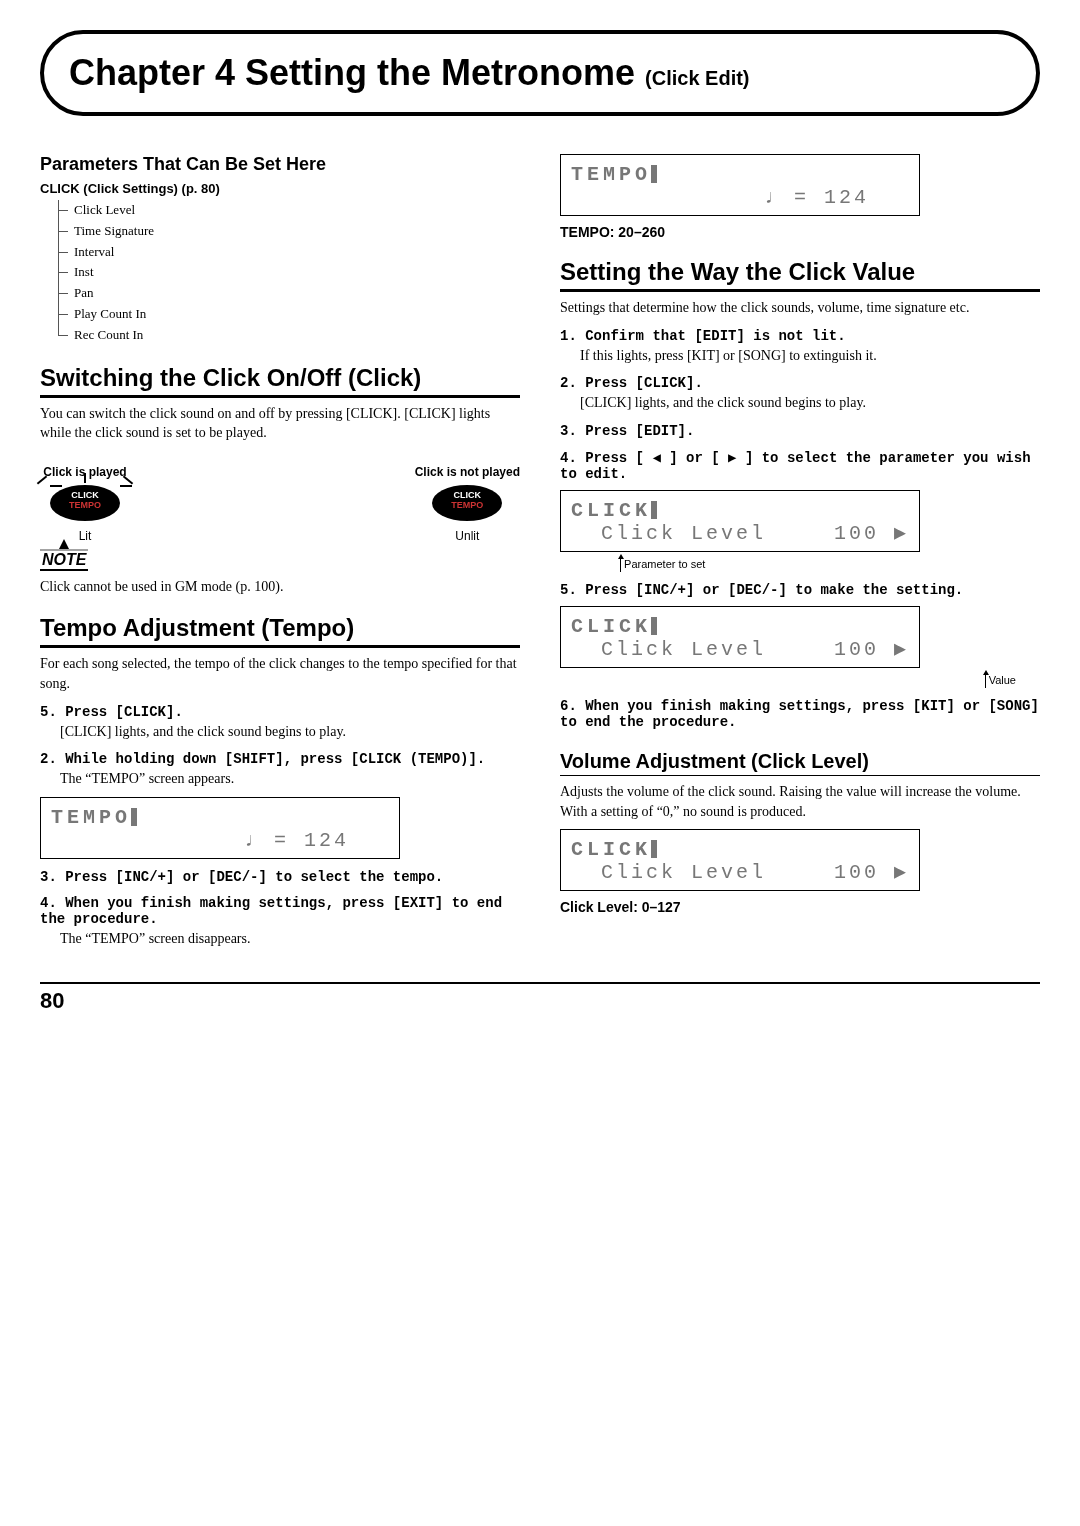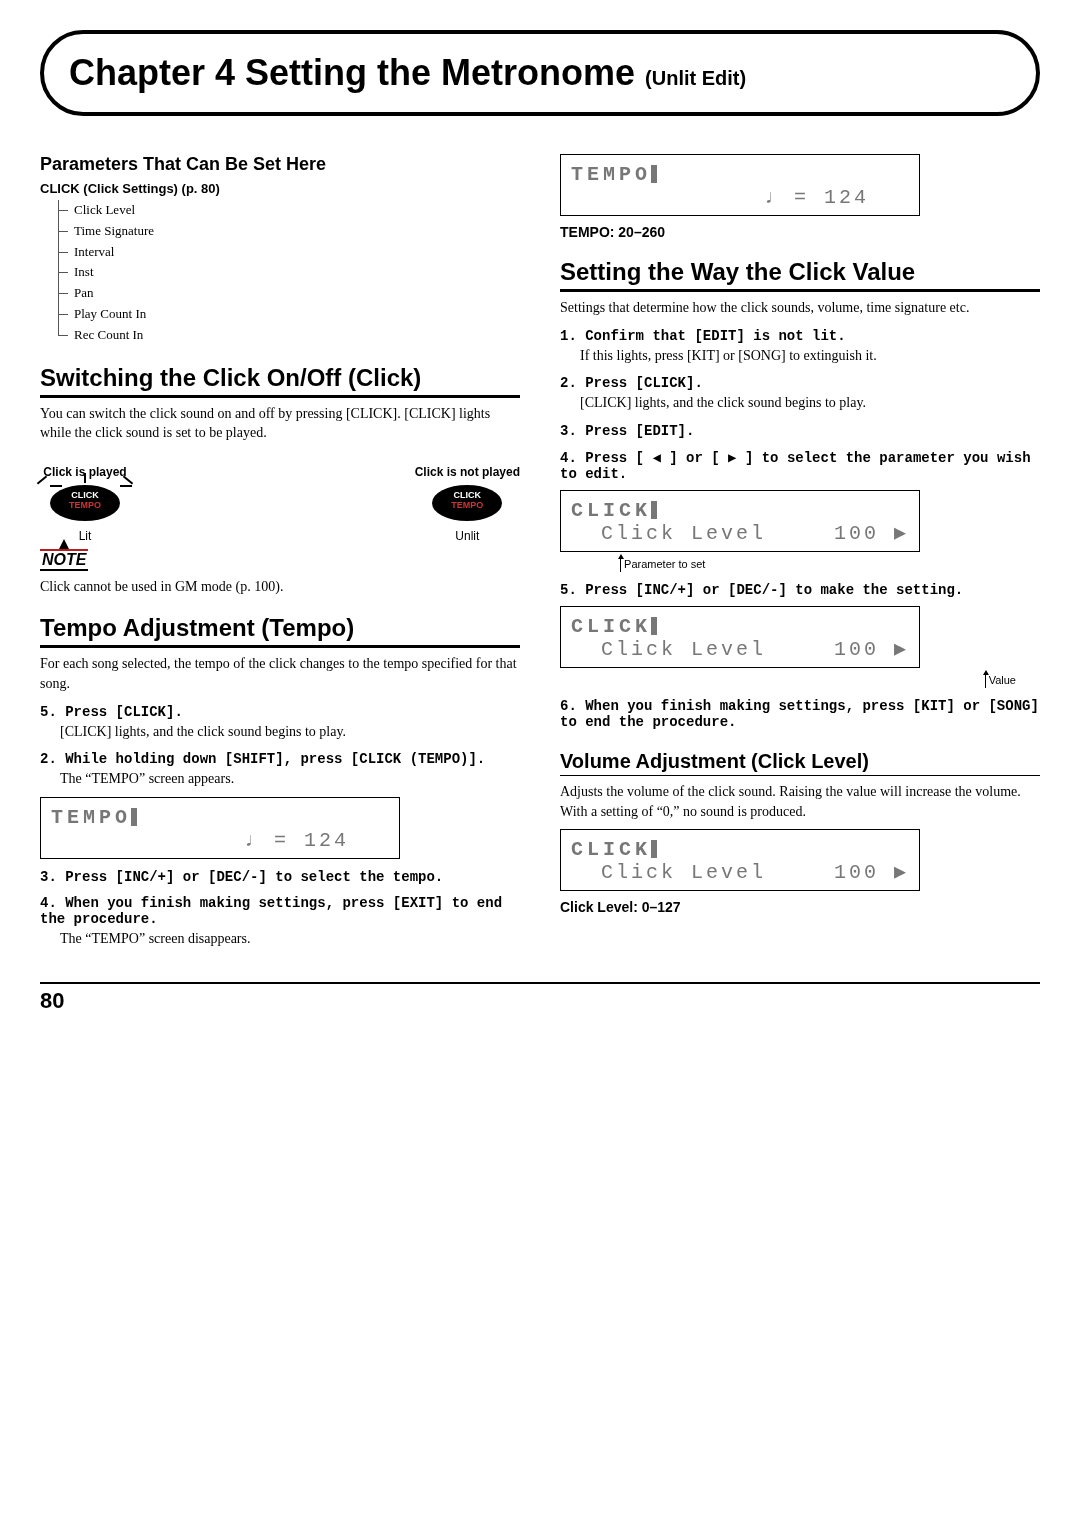--- a/index.html
+++ b/index.html
@@ -166,21 +166,21 @@
   }
   .shine .l1 { position: absolute; left: -4px; top: 0; width: 12px; height: 2px; background:#000; transform: rotate(-40deg);}
   .shine .l2 { position: absolute; right: -4px; top: 0; width: 12px; height: 2px; background:#000; transform: rotate(40deg);}
   .shine .l3 { position: absolute; left: 50%; top: -6px; width: 2px; height: 10px; background:#000; margin-left:-1px;}
   .caption { font-size: 12px; font-family: Arial, sans-serif; margin-top: 2px; }
   .note-icon {
     font-family: Arial, sans-serif;
     font-weight: 900;
     font-style: italic;
     font-size: 16px;
-    border-top: 2px solid #b91c1c;
+    border-top: 2px solid #a3a3a3;
     border-bottom: 2px solid #000;
     display: inline-block;
     padding: 0 2px;
     margin-top: 6px;
     position: relative;
   }
   .note-icon::before {
     content: "";
     position: absolute;
     left: 50%;
@@ -214,21 +214,21 @@
   .annot-block-right { text-align: right; margin-right: 24px; margin-top: -2px; }
   .page-footer-line { border-top: 2px solid #000; margin-top: 30px; }
   .page-num { font-family: Arial, sans-serif; font-weight: bold; font-size: 22px; margin-top: 4px; }
 </style>
 </head>
 <body>
 
 <div class="chapter-title-box">
   <h1 class="chapter-title">
     <span>Chapter 4 Setting the Metronome</span>
-    <span class="small">(Unlit Edit)</span>
+    <span class="small">(Click Edit)</span>
   </h1>
 </div>
 
 <div class="columns">
 
   <div class="col">
 
     <h2>Parameters That Can Be Set Here</h2>
     <div class="small-b">CLICK (Click Settings) (p. 80)</div>
     <div class="tree">

